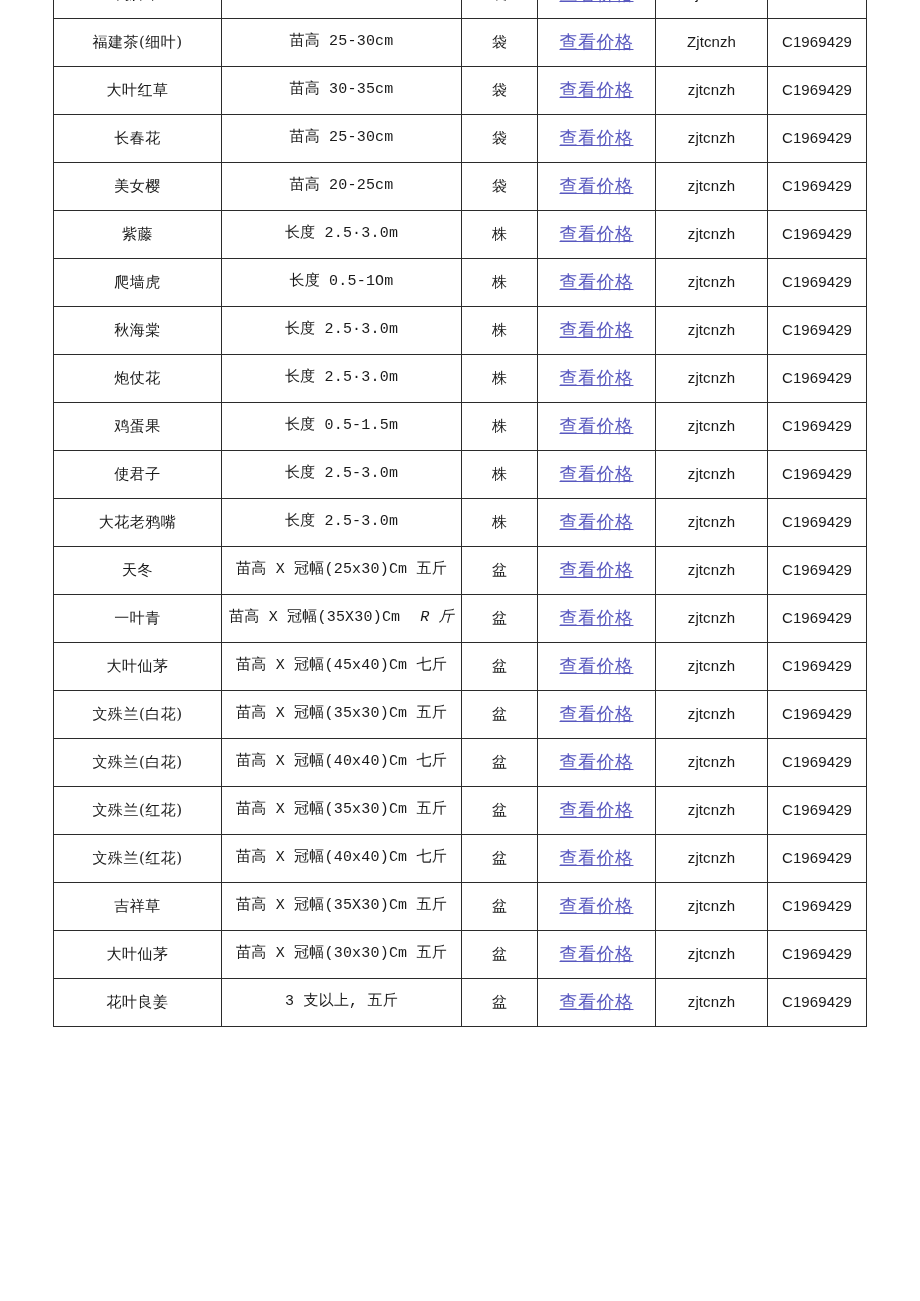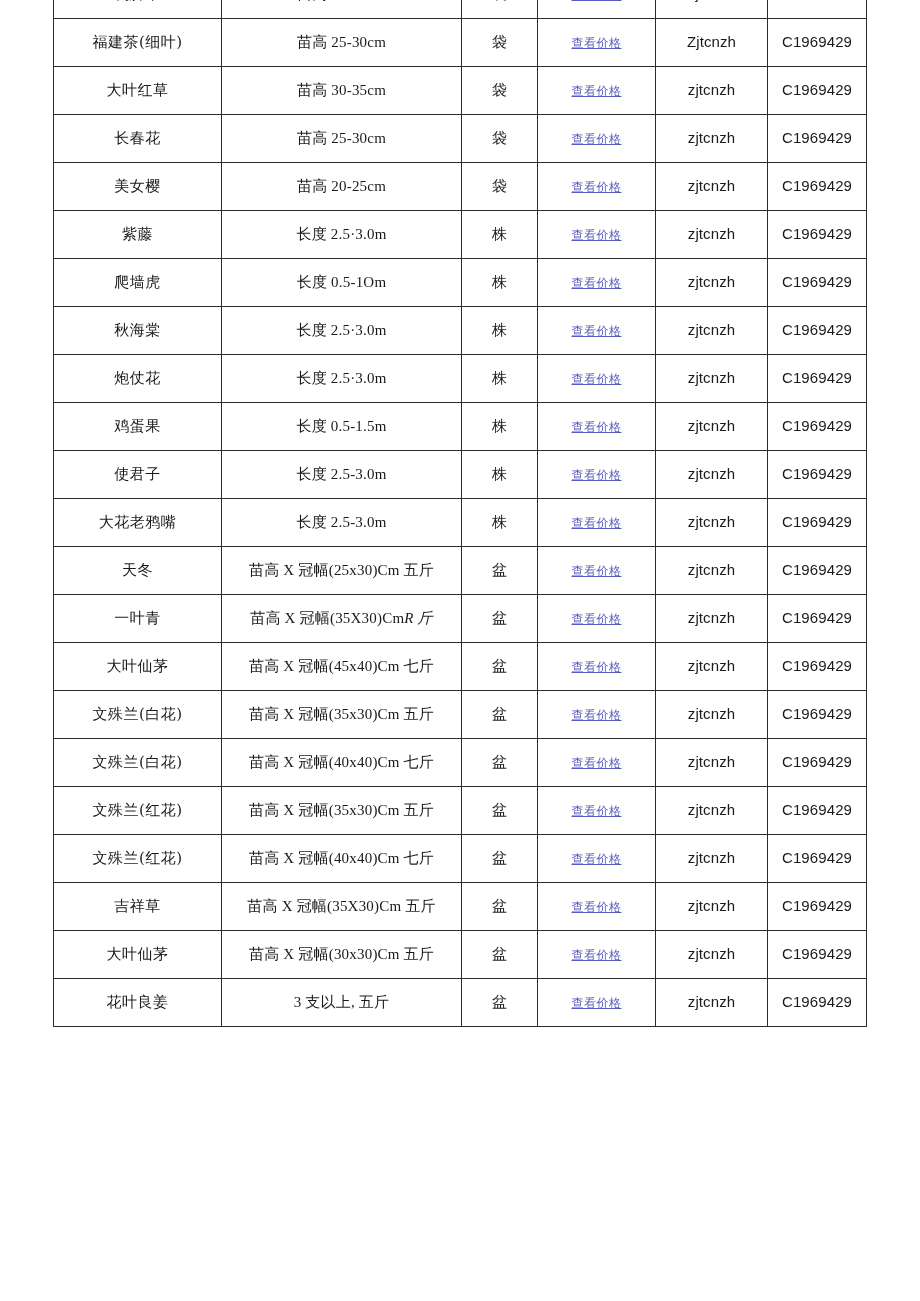--- a/index.html
+++ b/index.html
@@ -56,44 +56,44 @@
   col.c-link  { width: 118px; }
   col.c-sup   { width: 112px; }
   col.c-code  { width:  99px; }
 
   .cell-name {
     font-family: "DejaVu Serif", "Liberation Serif", serif;
     font-size: 15.5px;
     letter-spacing: 0.5px;
   }
   .cell-spec {
-    font-family: Liberation Serif, serif;
+    font-family: Liberation Mono, monospace;
     font-size: 14.5px;
     letter-spacing: 0.2px;
   }
   .cell-unit {
     font-family: "DejaVu Serif", "Liberation Serif", serif;
     font-size: 15.5px;
   }
   .cell-sup, .cell-code {
     font-family: "Liberation Sans", "DejaVu Sans", sans-serif;
     font-size: 14.5px;
     letter-spacing: 0.1px;
   }
 
   .price-link {
     color: #5a5ac0;
     text-decoration: underline;
     font-family: "DejaVu Serif", "Liberation Serif", serif;
-    font-size: 12px;
+    font-size: 18px;
     letter-spacing: 0.5px;
     cursor: pointer;
   }
 
-  .ital { font-style: italic; }
+  .ital { font-style: italic; padding-left: 20px; }
 </style>
 </head>
 <body>
 
 <div id="page">
   <table id="price-table">
     <colgroup>
       <col class="c-name">
       <col class="c-spec">
       <col class="c-unit">

